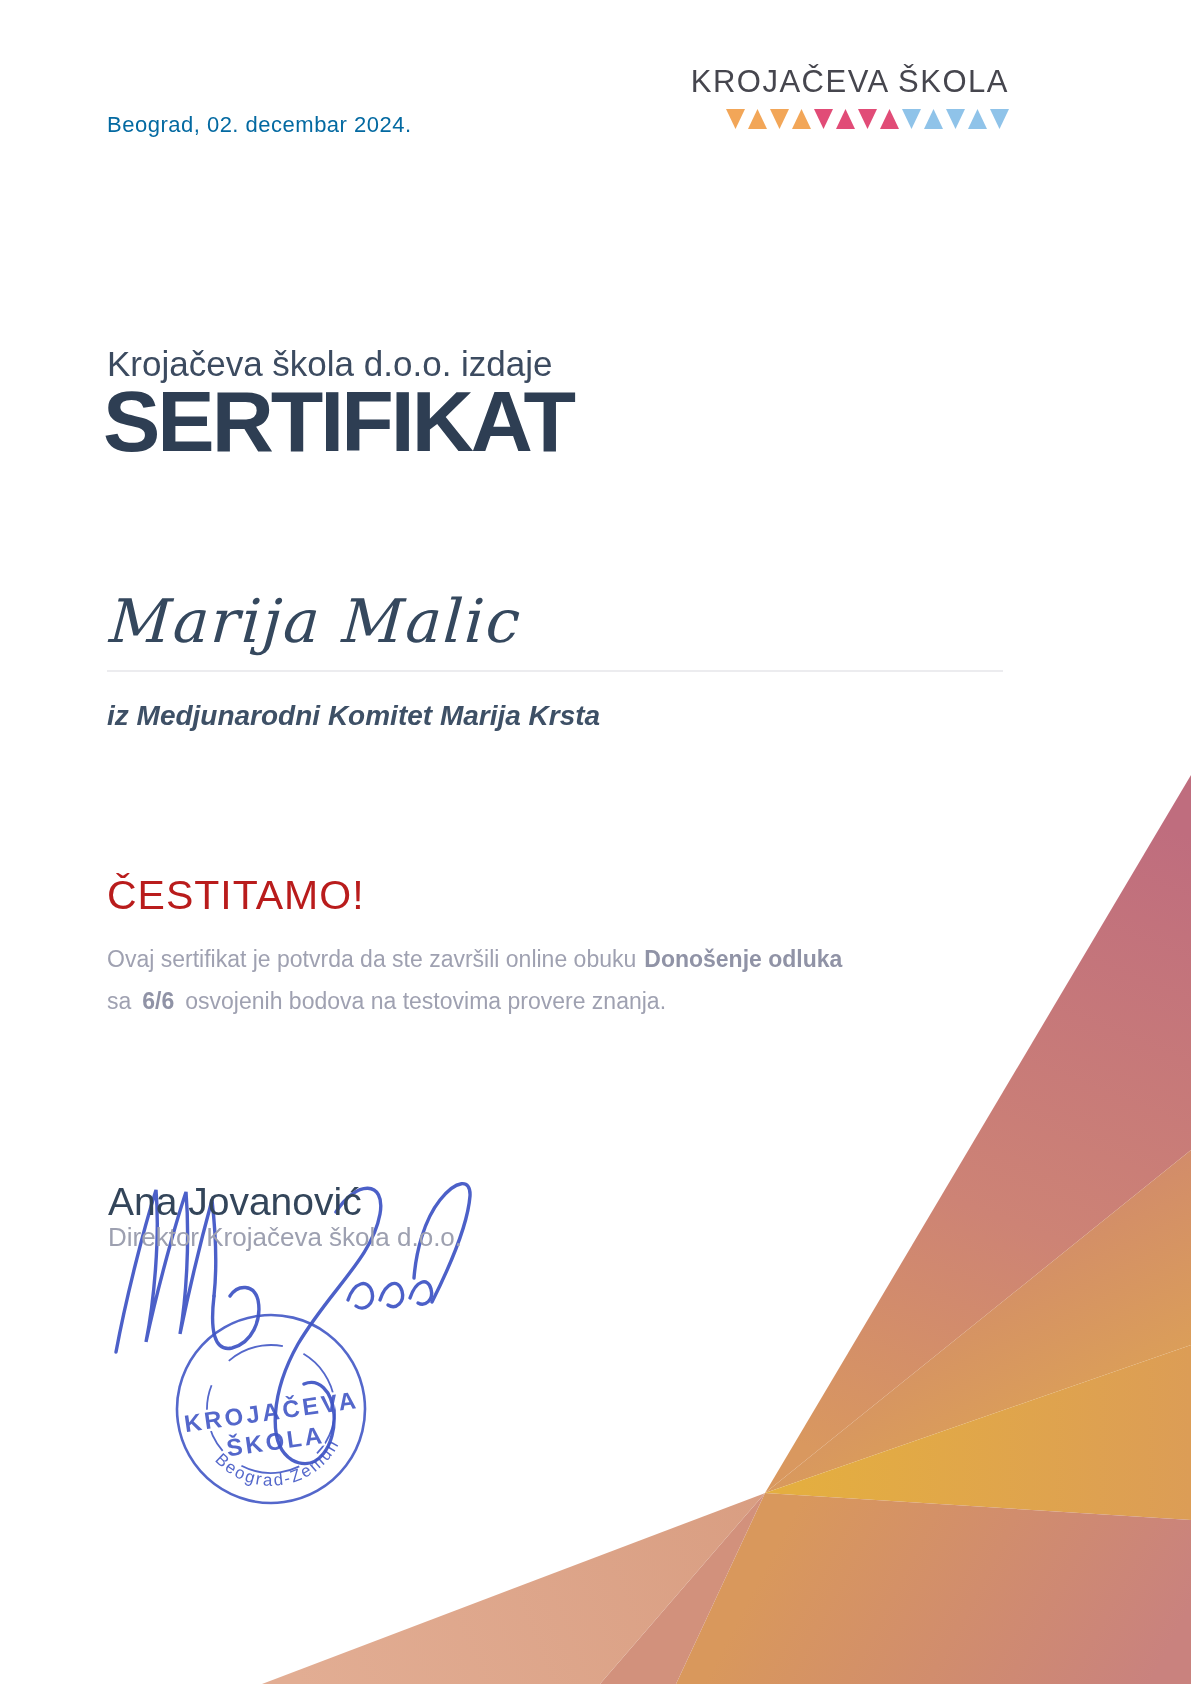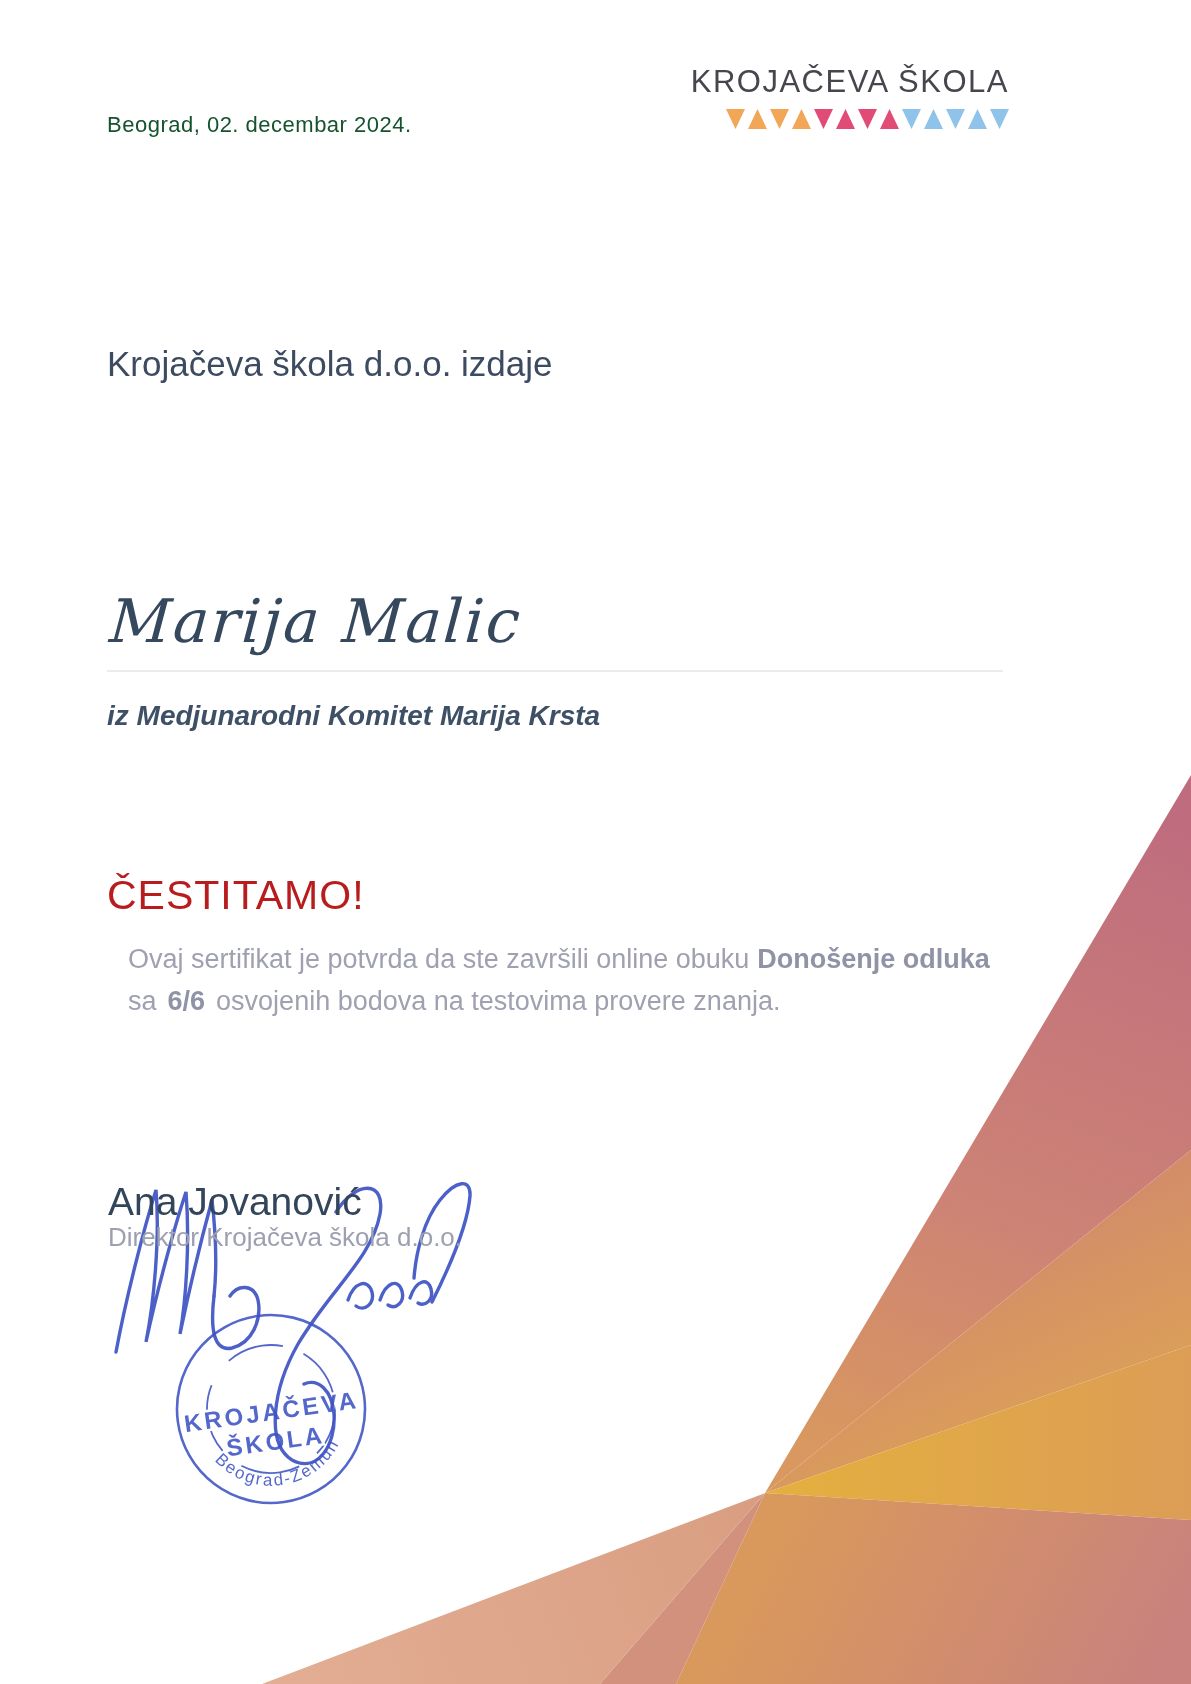--- a/index.html
+++ b/index.html
@@ -5,21 +5,21 @@
   html,body { margin:0; padding:0; background:#ffffff; }
   .page {
     position:relative; width:1191px; height:1684px; background:#ffffff;
     overflow:hidden; font-family:"Liberation Sans", sans-serif;
   }
   .bg-svg { position:absolute; left:0; top:0; width:1191px; height:1684px; z-index:0; }
   .content { position:absolute; left:0; top:0; width:1191px; height:1684px; z-index:1; }
 
   .date-line {
     position:absolute; left:107px; top:112px;
-    font-size:22px; color:#14532d; letter-spacing:0.5px;
+    font-size:22px; color:#0369a1; letter-spacing:0.5px;
   }
 
   .logo { position:absolute; right:182px; top:56px; text-align:right;margin-top:8px; }
   .logo-title {
     font-size:31px; color:#46464e; letter-spacing:1.5px; font-weight:400;
     white-space:nowrap;
   }
   .logo-triangles {
     margin-top:9px; display:flex; justify-content:flex-end; gap:3px; height:21px;
   }
@@ -50,21 +50,21 @@
     position:absolute; left:107px; top:700px;
     font-size:28px; font-style:italic; font-weight:bold; color:#3e5066;
   }
 
   .congrats-heading {
     position:absolute; left:107px; top:872px;
     font-size:41px; color:#b91c1c; letter-spacing:1px;
   }
   .body-text {
     position:absolute; left:107px; top:938px; width:980px;
-    font-size:27px; color:#9fa1b1; line-height:42px;margin-left:21px;
+    font-size:23px; color:#9fa1b1; line-height:42px;
   }
   .body-text .bold { font-weight:bold; color:#9093a6; }
   .seg-course { margin-left:8px; }
   .seg-score  { margin:0 11px; }
 
   .signer-name {
     position:absolute; left:108px; top:1180px;
     font-size:39px; color:#33455a;
   }
   .signer-title {
@@ -151,20 +151,21 @@
           <span class="tri down" style="background: rgb(143, 195, 233);"></span>
           <span class="tri up" style="background: rgb(143, 195, 233);"></span>
           <span class="tri down" style="background: rgb(143, 195, 233);"></span>
           <span class="tri up" style="background: rgb(143, 195, 233);"></span>
           <span class="tri down" style="background: rgb(143, 195, 233);"></span>
         </div>
     </div>
 
     <div class="issuer-line">Krojačeva škola d.o.o. izdaje</div>
 
+    <div class="cert-title">SERTIFIKAT</div>
 
     <div class="recipient-name">Marija Malic</div>
     <div class="name-underline"></div>
 
     <div class="organization-line">iz Medjunarodni Komitet Marija Krsta</div>
 
     <div class="congrats-heading">ČESTITAMO!</div>
 
     <div class="body-text">
       <div>

